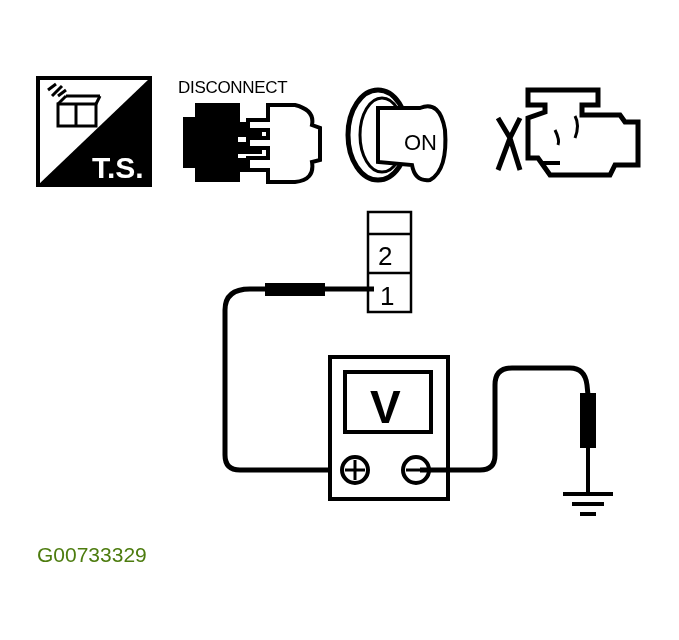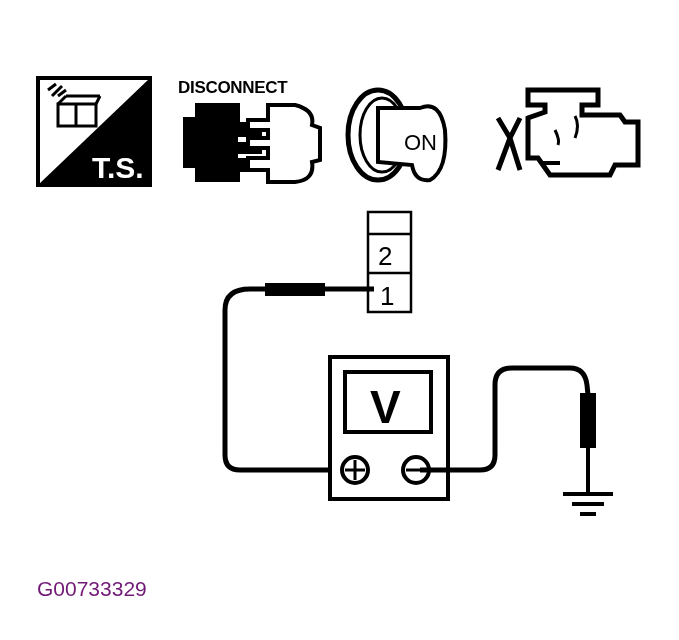--- a/index.html
+++ b/index.html
@@ -1,19 +1,19 @@
 <!DOCTYPE html>
 <html><head>
 <meta charset="utf-8">
 <style>
   html, body { margin: 0; padding: 0; background: #ffffff; }
   body { width: 679px; height: 640px; position: relative; overflow: hidden; font-family: "Liberation Sans", sans-serif; }
   svg { position: absolute; left: 0; top: 0; }
-  .label-disconnect { position: absolute; left: 178px; top: 78px; font-weight: bold; font-size: 17px; letter-spacing: -0.3px; color: #000; font-family: "Liberation Sans", sans-serif; }
-  .fig-id { position: absolute; left: 37px; top: 543px; font-size: 21px; color: #701a75; font-family: "Liberation Sans", sans-serif; margin-top: 34px; }
+  .label-disconnect { position: absolute; left: 178px; top: 78px; font-weight: normal; font-size: 17px; letter-spacing: -0.3px; color: #000; font-family: "Liberation Sans", sans-serif; }
+  .fig-id { position: absolute; left: 37px; top: 543px; font-size: 21px; color: #4d7c0f; font-family: "Liberation Sans", sans-serif; }
   .svg-text { font-family: "Liberation Sans", sans-serif; }
 </style>
 </head>
 <body>
 
 <svg width="679" height="640" viewBox="0 0 679 640">
 
   <g>
     <rect x="38" y="78" width="112" height="107" fill="#fff" stroke="#000" stroke-width="4"></rect>
     <polygon points="150,78 150,185 38,185" fill="#000"></polygon>

